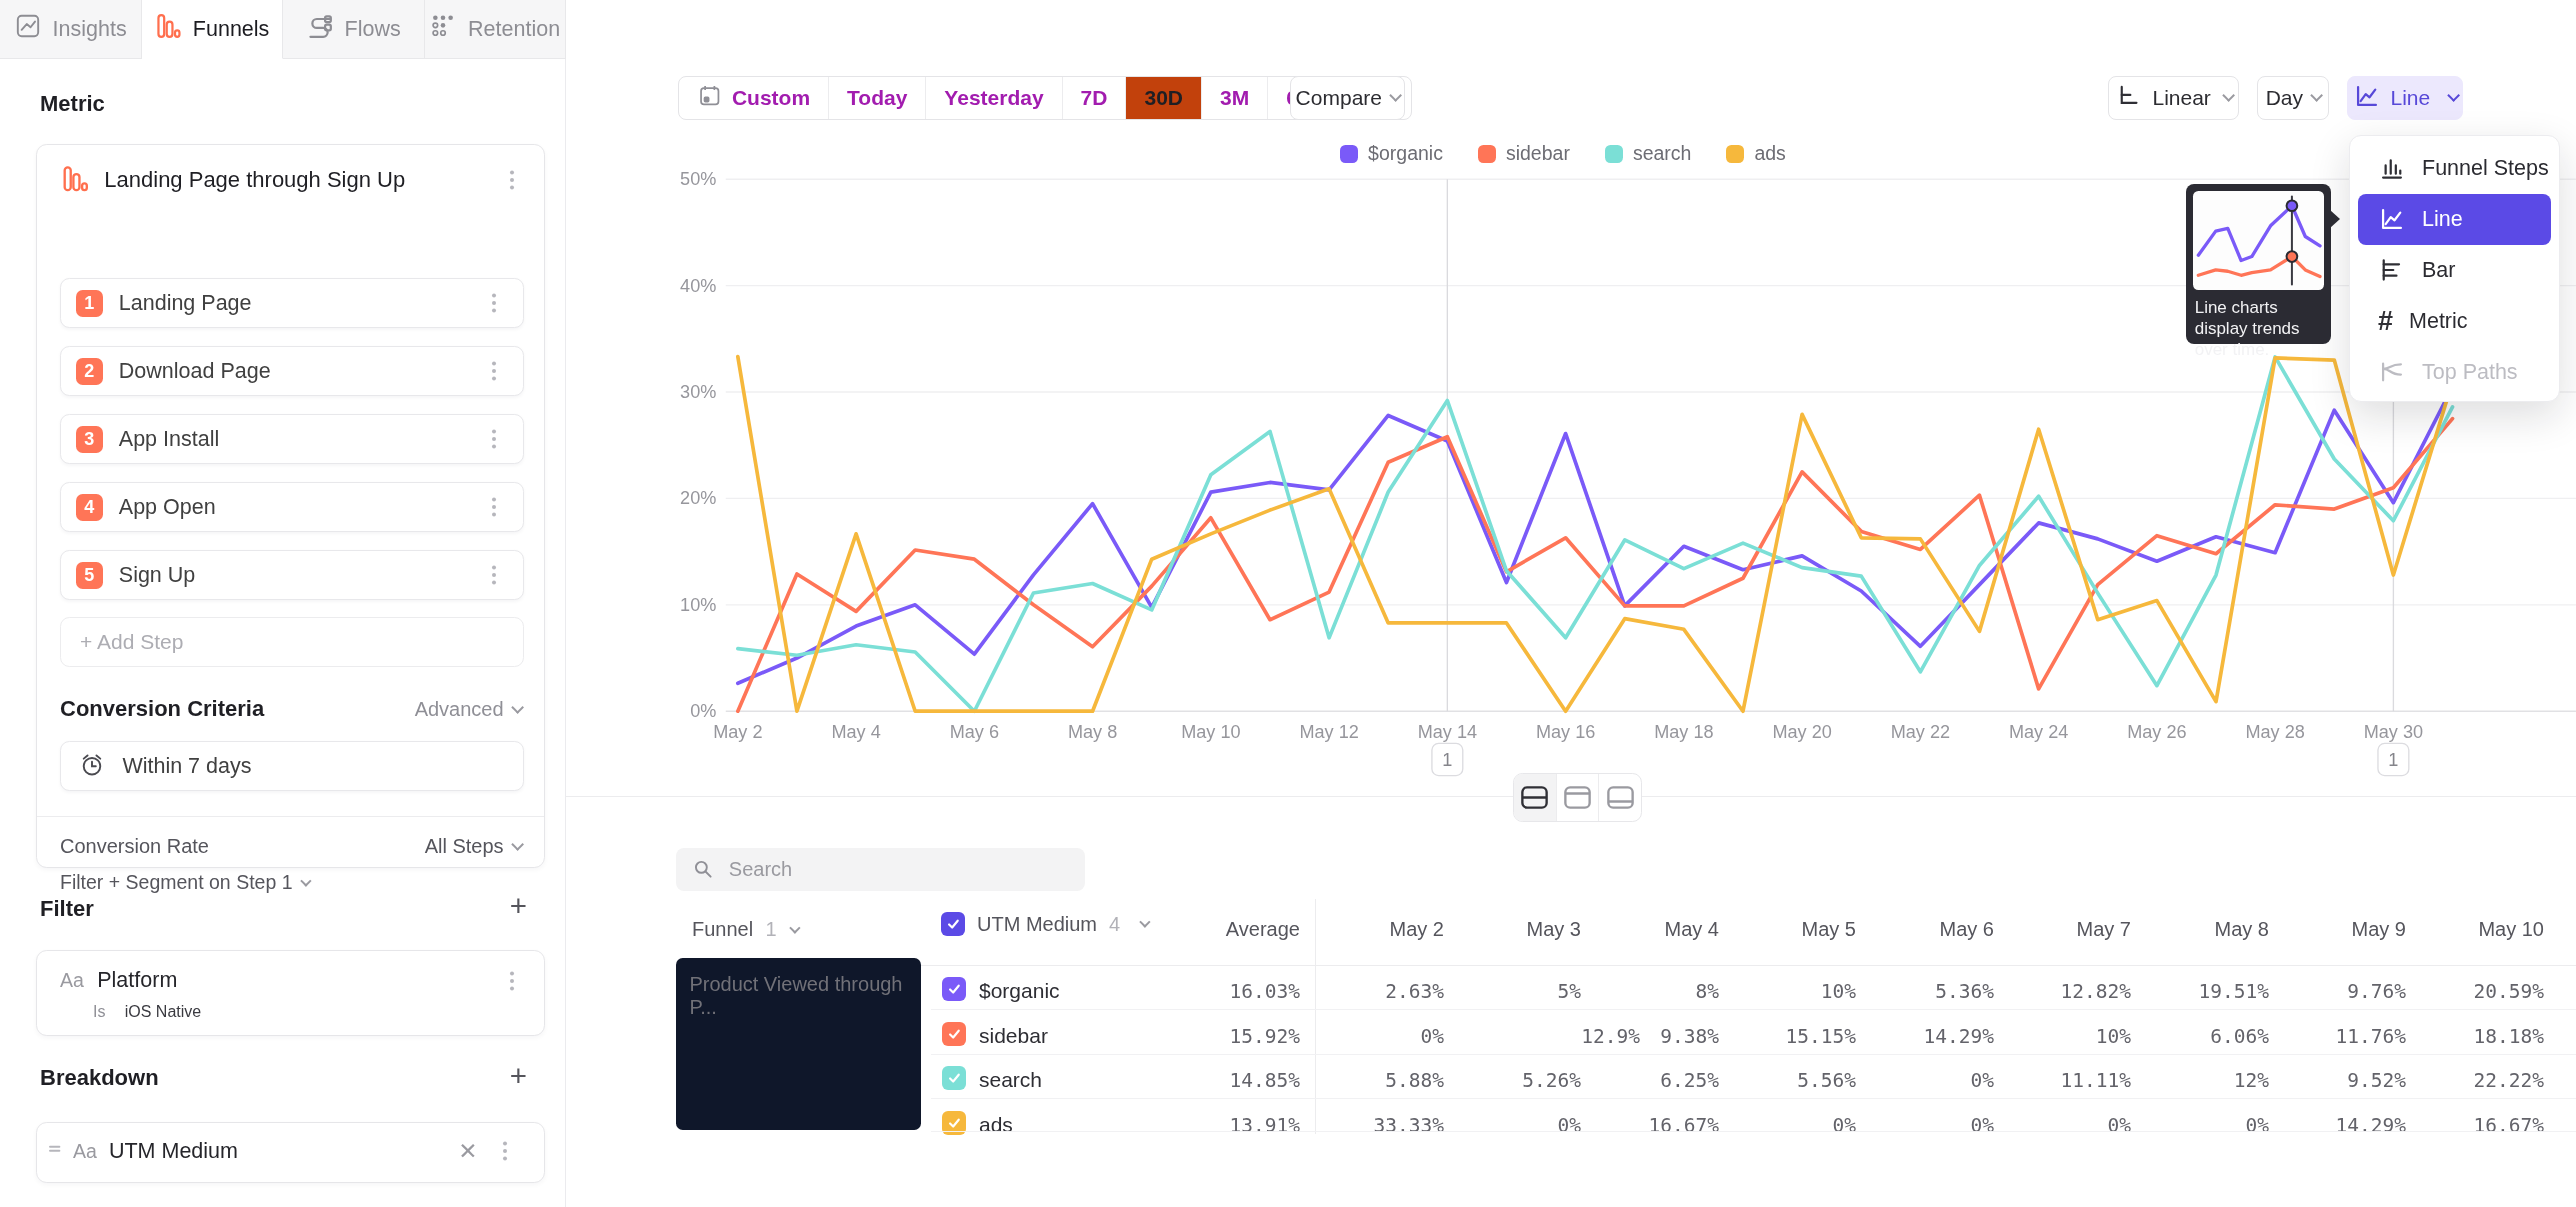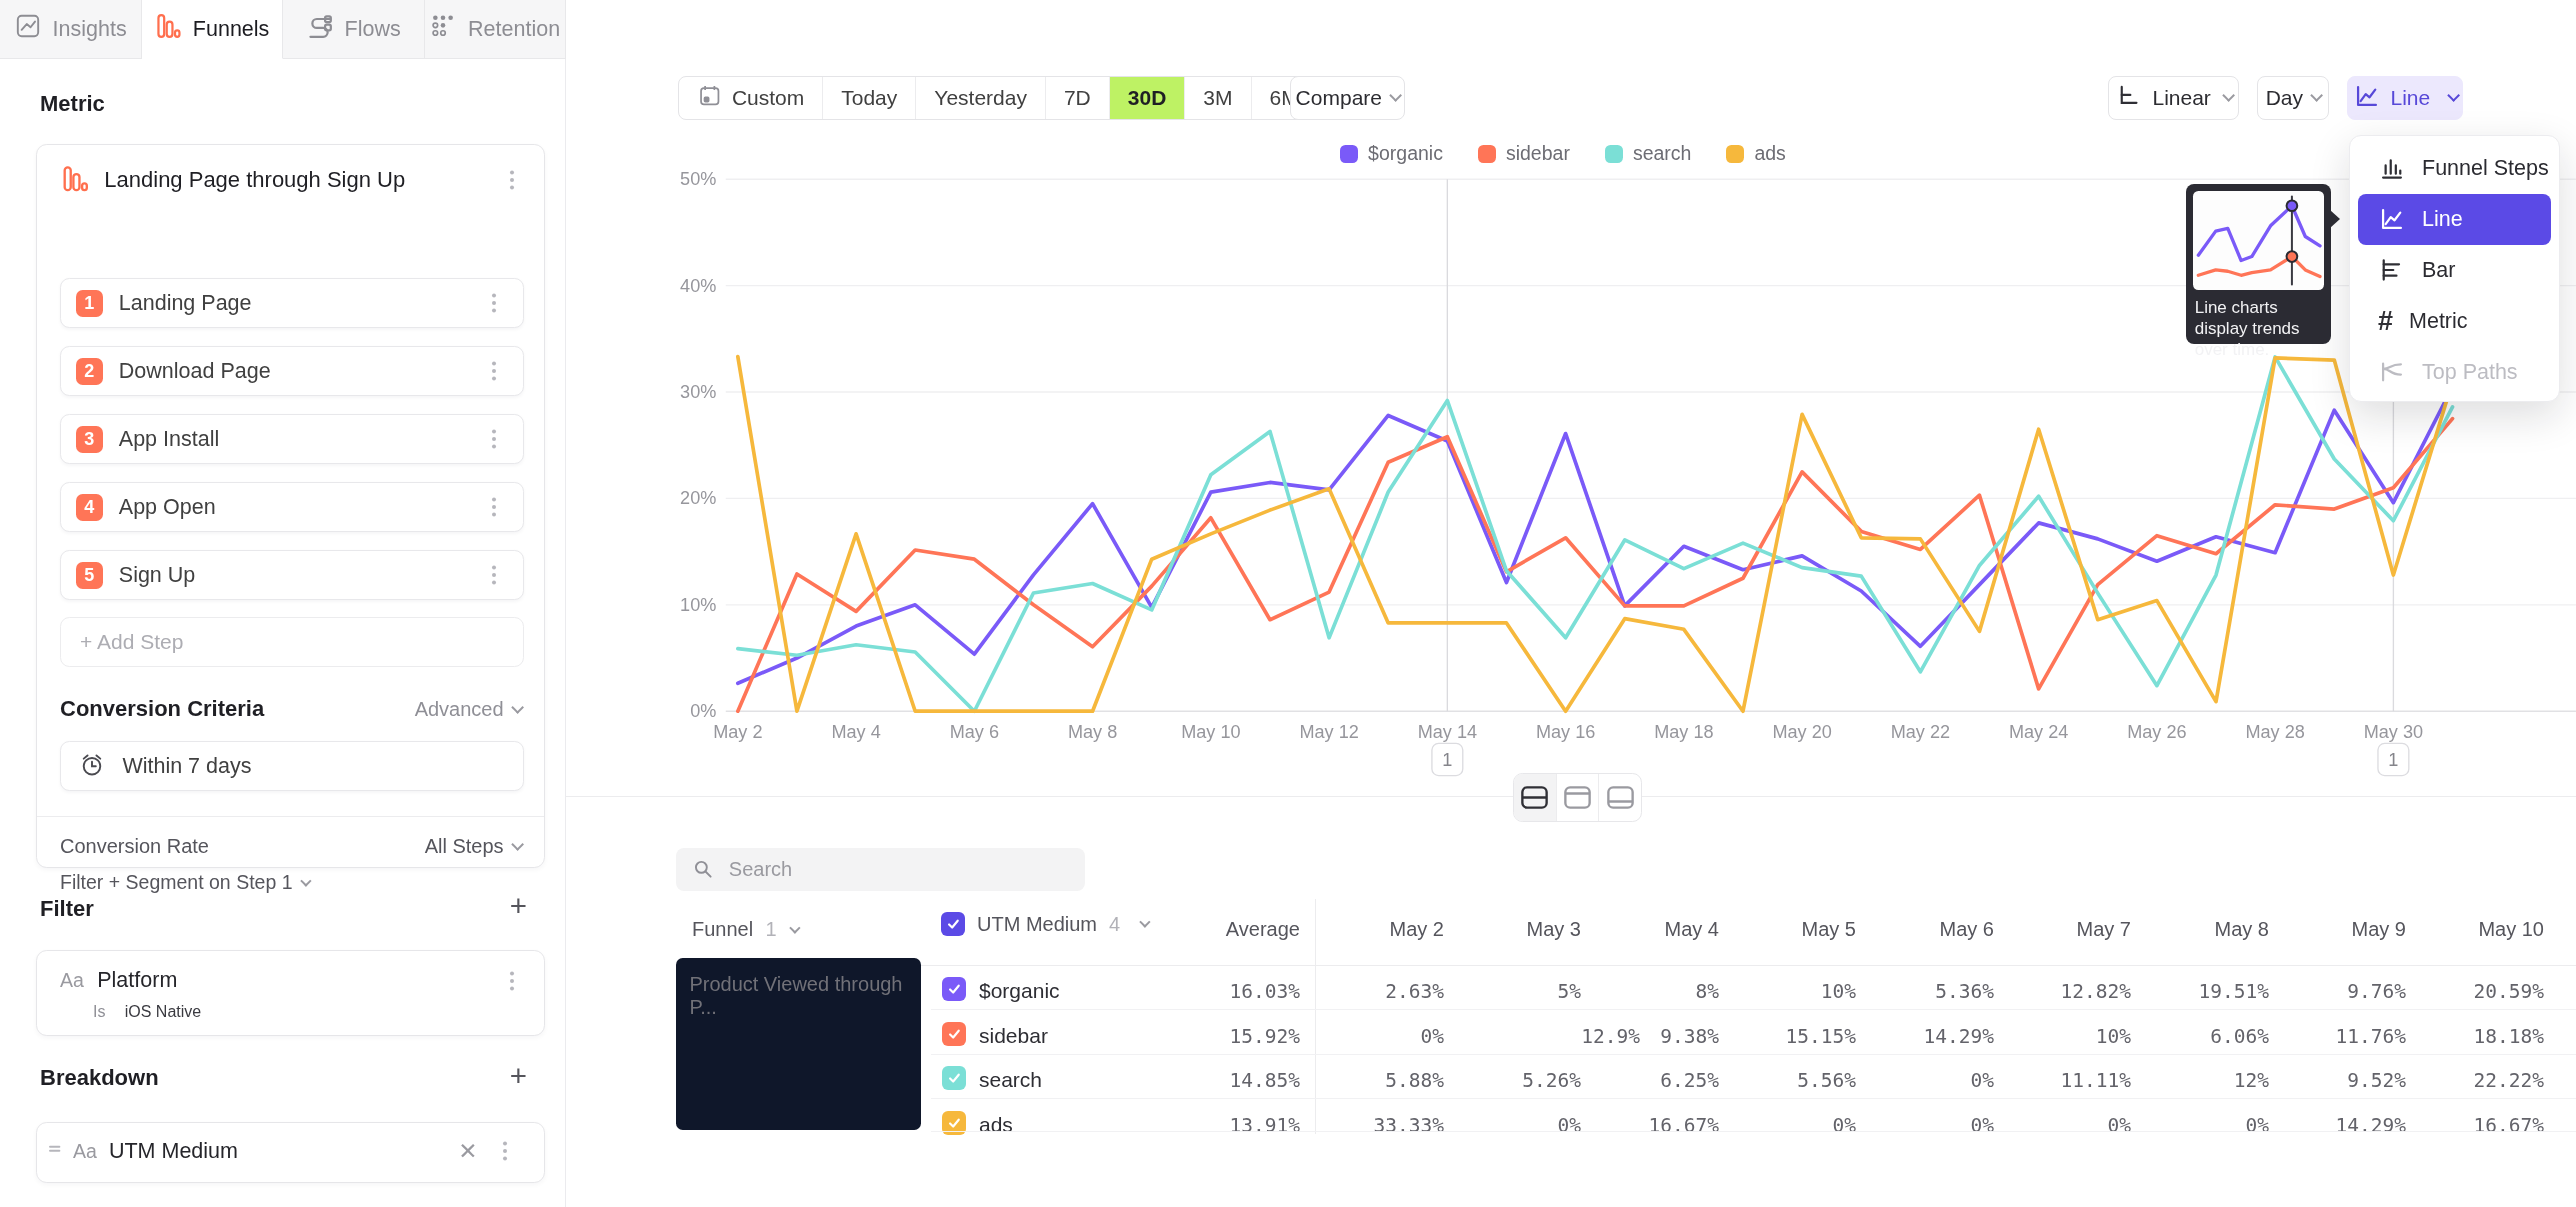--- a/index.html
+++ b/index.html
@@ -30,23 +30,23 @@
   .chev{display:inline-block;width:7.4px;height:7.4px;border-right:2px solid #9a9aa0;
         border-bottom:2px solid #9a9aa0;transform:rotate(45deg) translateY(-1.3px);margin-left:8px;margin-bottom:2.7px;}
   .gray{color:#8f8f96;}
   .lightgray{color:#b2b2b8;}
   
   .btn{position:absolute;top:76px;height:42px;border:1.3px solid #e4e4e7;border-radius:8px;
        background:#fff;display:flex;align-items:center;justify-content:center;font-size:21px;color:#2c2c31;}
   .rangegroup{position:absolute;left:678px;top:76px;height:42px;border:1.3px solid #e4e4e7;
        border-radius:8px;background:#fff;display:flex;align-items:stretch;overflow:hidden;}
   .rangegroup .seg{display:flex;align-items:center;gap:9.4px;padding:0 18px;font-size:21px;
-       color:#404040;border-right:1.3px solid #ececee;}
+       color:#a21caf;border-right:1.3px solid #ececee;font-weight:bold;}
   .rangegroup .seg:last-child{border-right:none;}
-  .rangegroup .seg.active{background:#bef264;color:#1f1f24;font-weight:bold;justify-content:center;}
+  .rangegroup .seg.active{background:#c2410c;color:#1f1f24;font-weight:bold;justify-content:center;}
   
   .legend{position:absolute;left:738px;top:142px;width:1650px;display:flex;justify-content:center;gap:35px;}
   .legend .item{display:flex;align-items:center;gap:10px;font-size:19.5px;color:#6d6d74;}
   .legend .sw{width:18px;height:18px;border-radius:5.4px;}
   
   .searchbox{position:absolute;left:676px;top:848px;width:409px;height:43px;background:#f3f3f4;
       border-radius:8px;display:flex;align-items:center;gap:12px;padding-left:14.8px;box-sizing:border-box;}
   .searchbox input{border:none;background:transparent;outline:none;font-size:20px;color:#3a3a40;
       font-family:"Liberation Sans",sans-serif;width:295px;}
   .searchbox input::placeholder{color:#9a9aa0;}

